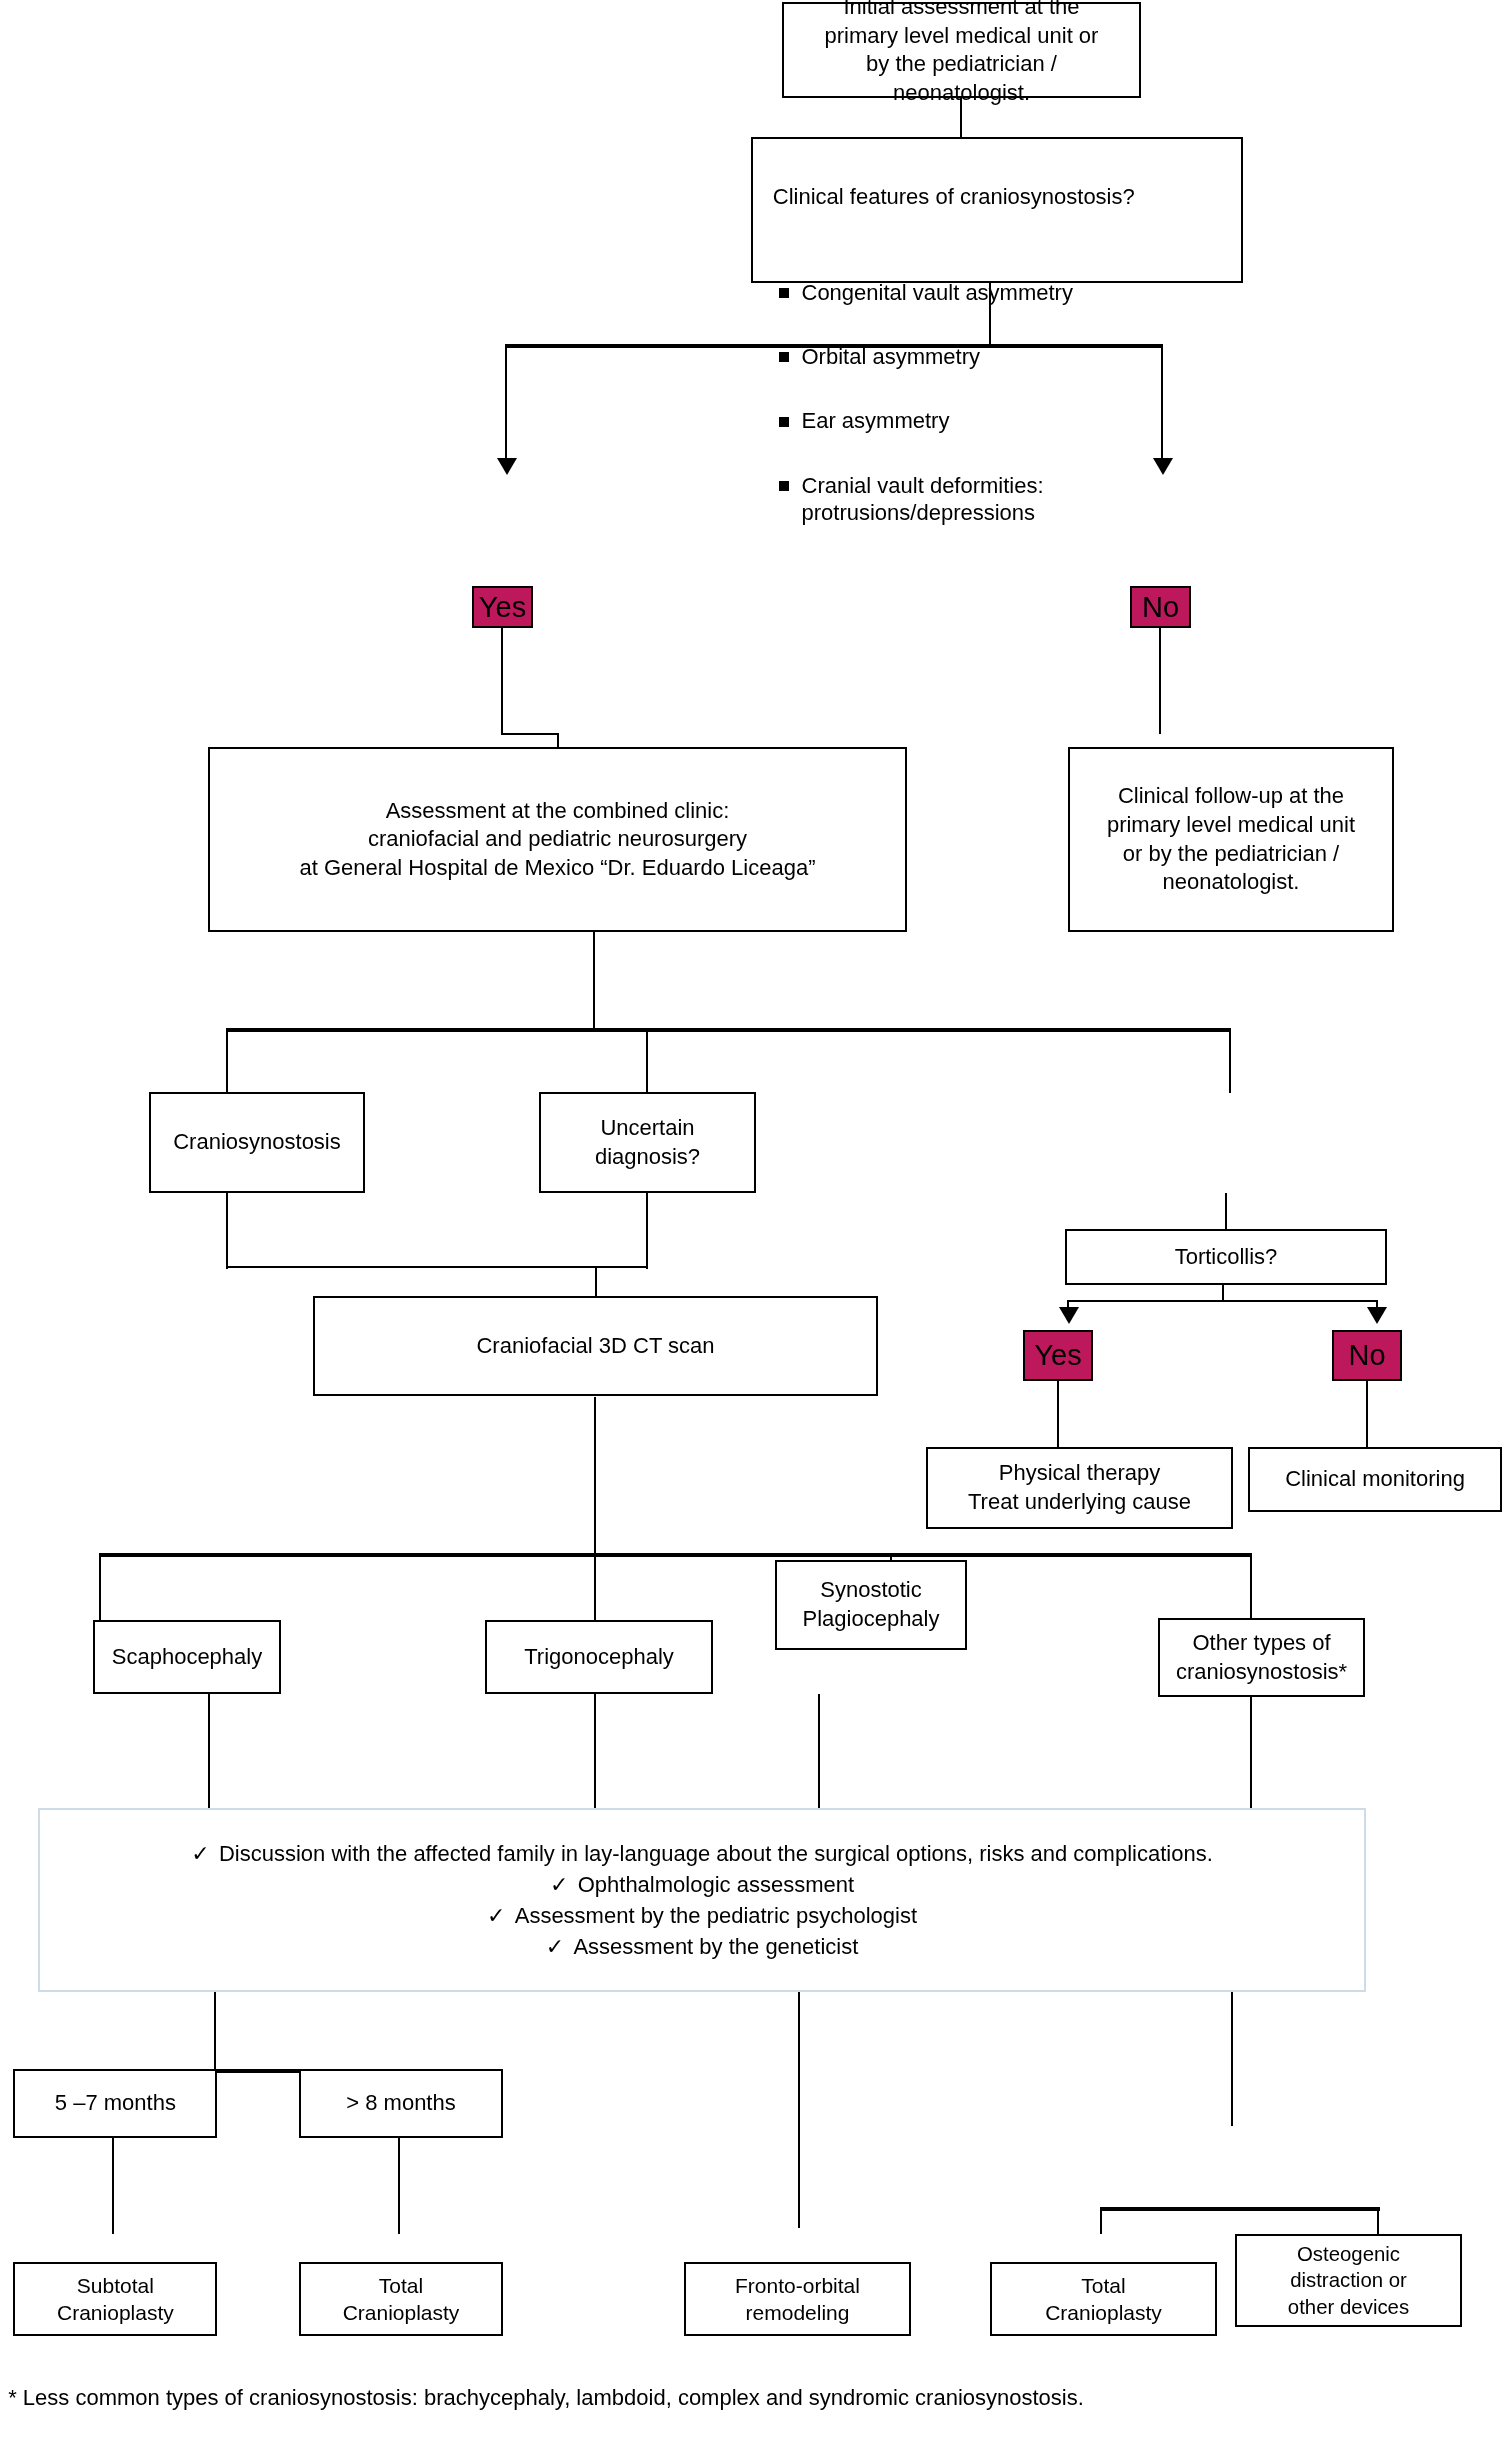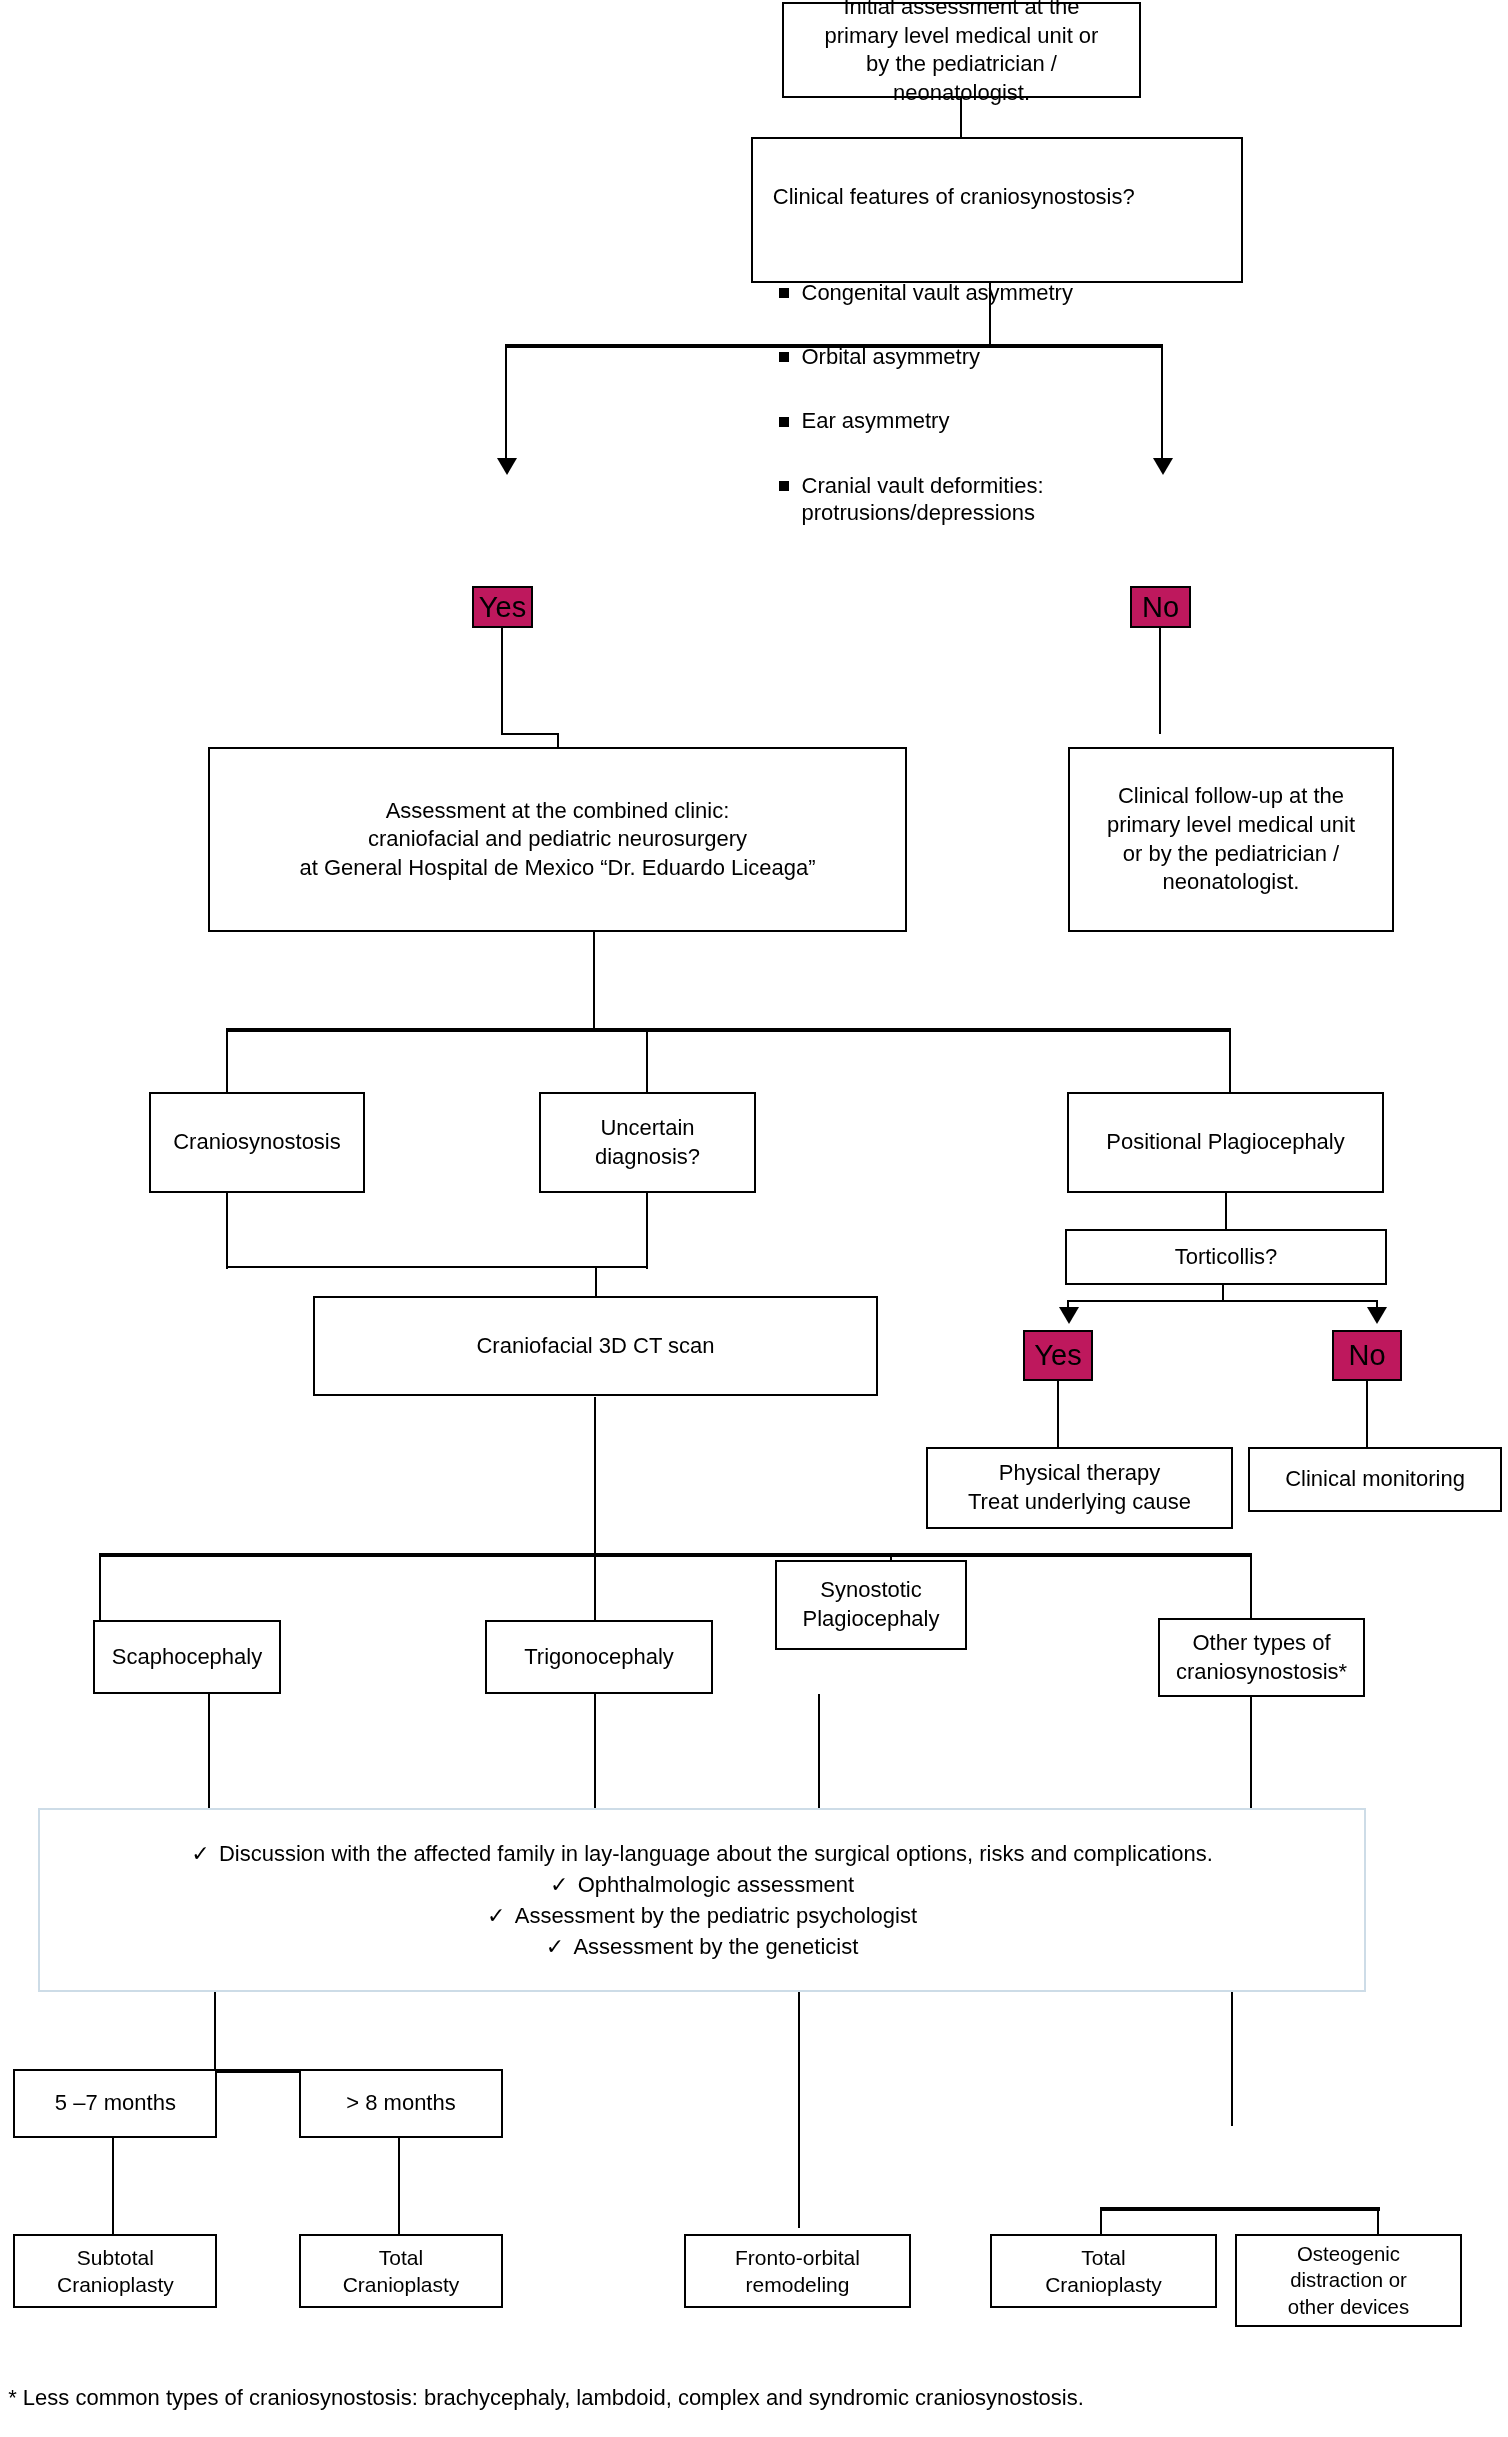--- a/index.html
+++ b/index.html
@@ -27,21 +27,21 @@
     background: #ffffff;
     display: flex;
     align-items: center;
     justify-content: center;
     text-align: center;
     line-height: 1.30;
     font-size: 22px;
     padding: 3.5px 5.8px;
     white-space: pre-line;
   }
-  .node.small  { font-size: 21px; }
+  .node.small  { font-size: 21px; margin-top: 28px; }
   .node.tiny   { font-size: 20.4px; }
 
   
   .pill {
     position: absolute;
     border: 2.3px solid #000000;
     background: #be185d;
     display: flex;
     align-items: center;
     justify-content: center;
@@ -177,21 +177,20 @@
   <div class="v" style="left:593px; top:932px; height:98px;"></div>
   <div class="h thick" style="left:226px; top:1028px; width:1005px;"></div>
   <div class="v" style="left:226px; top:1028px; height:65px;"></div>
   <div class="v" style="left:646px; top:1028px; height:65px;"></div>
   <div class="v" style="left:1229px; top:1028px; height:65px;"></div>
 
   <div class="node" style="left:121px; top:1092px; width:216px; height:101px;margin-left:28px;">Craniosynostosis</div>
 
   <div class="node" style="left:539px; top:1092px; width:217px; height:101px;">Uncertain diagnosis?</div>
 
-  <div class="node" style="left:1067px; top:1092px; width:317px; height:101px;">Positional Plagiocephaly</div>
 
   <div class="v" style="left:226px; top:1193px; height:76px;"></div>
   <div class="h" style="left:226px; top:1266px; width:422px;"></div>
   <div class="v" style="left:646px; top:1193px; height:76px;"></div>
   <div class="v" style="left:595px; top:1266px; height:30px;"></div>
   <div class="h" style="left:595px; top:1266px; width:52px;"></div>
 
   <div class="v" style="left:1225px; top:1193px; height:36px;"></div>
 
   <div class="node" style="left:1065px; top:1229px; width:322px; height:56px;">Torticollis?</div>

